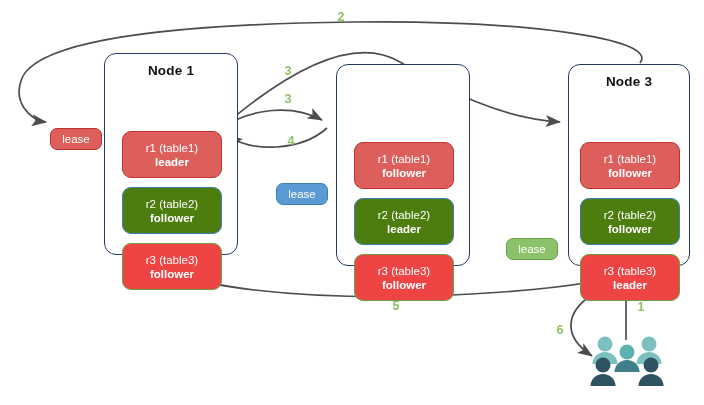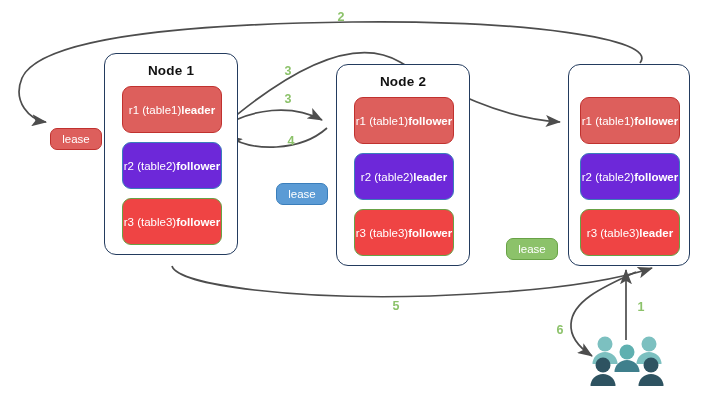--- a/index.html
+++ b/index.html
@@ -41,31 +41,32 @@
     font-size: 13.5px;
     font-weight: bold;
     color: #111111;
     letter-spacing: 0.2px;
   }
   .replica {
     position: absolute;
     box-sizing: border-box;
     border-radius: 9px;
     display: flex;
-    flex-direction: row;
+    flex-direction: column;
     align-items: center;
     justify-content: center;
     color: #ffffff;
     font-size: 11.5px;
     line-height: 14px;
     text-align: center;
+    margin-top: 45px;
   }
   .replica .ln2 { display: block; font-weight: bold; }
   .rep-red   { background: #dd5f5c; border: 1.4px solid #c0322f; }
-  .rep-blue  { background: #6d28d9; border: 1.4px solid #3a7ebb; justify-content: center; }
+  .rep-blue  { background: #4d7c0f; border: 1.4px solid #3a7ebb; justify-content: center; }
   .rep-green { background: #ef4444; border: 1.4px solid #68a246; }
 
   .lease {
     position: absolute;
     box-sizing: border-box;
     border-radius: 7px;
     display: flex;
     align-items: center;
     justify-content: center;
     color: #ffffff;
@@ -130,36 +131,36 @@
       <span>r2 (table2)</span>
       <span class="ln2">follower</span>
     </div>
     <div class="replica rep-green" style="left:17px; top:144px; width:100px; height:47px;">
       <span>r3 (table3)</span>
       <span class="ln2">follower</span>
     </div>
   </div>
 
   <div class="node-box" style="left:336px; top:64px; width:134px; height:202px;">
-    <div class="node-title">Node 2</div>
     <div class="replica rep-red" style="left:17px; top:32px; width:100px; height:47px;">
       <span>r1 (table1)</span>
       <span class="ln2">follower</span>
     </div>
     <div class="replica rep-blue" style="left:17px; top:88px; width:100px; height:47px;">
       <span>r2 (table2)</span>
       <span class="ln2">leader</span>
     </div>
     <div class="replica rep-green" style="left:17px; top:144px; width:100px; height:47px;">
       <span>r3 (table3)</span>
       <span class="ln2">follower</span>
     </div>
   </div>
 
   <div class="node-box" style="left:568px; top:64px; width:122px; height:202px;">
+    <div class="node-title">Node 3</div>
     <div class="replica rep-red" style="left:11px; top:32px; width:100px; height:47px;">
       <span>r1 (table1)</span>
       <span class="ln2">follower</span>
     </div>
     <div class="replica rep-blue" style="left:11px; top:88px; width:100px; height:47px;">
       <span>r2 (table2)</span>
       <span class="ln2">follower</span>
     </div>
     <div class="replica rep-green" style="left:11px; top:144px; width:100px; height:47px;">
       <span>r3 (table3)</span>

